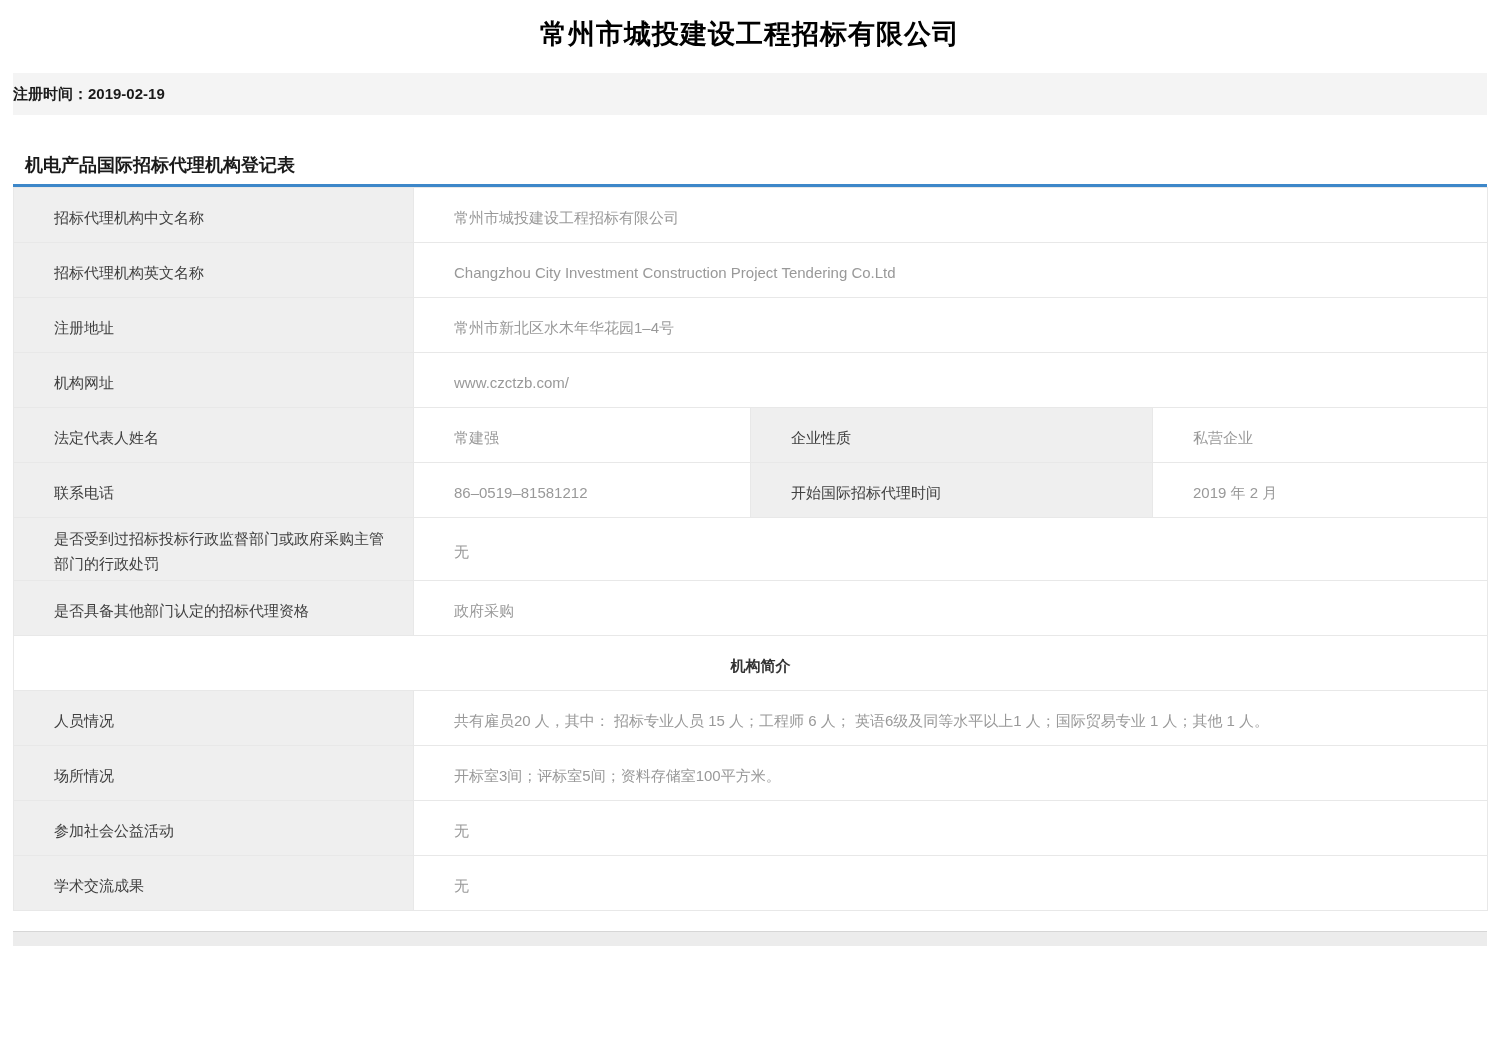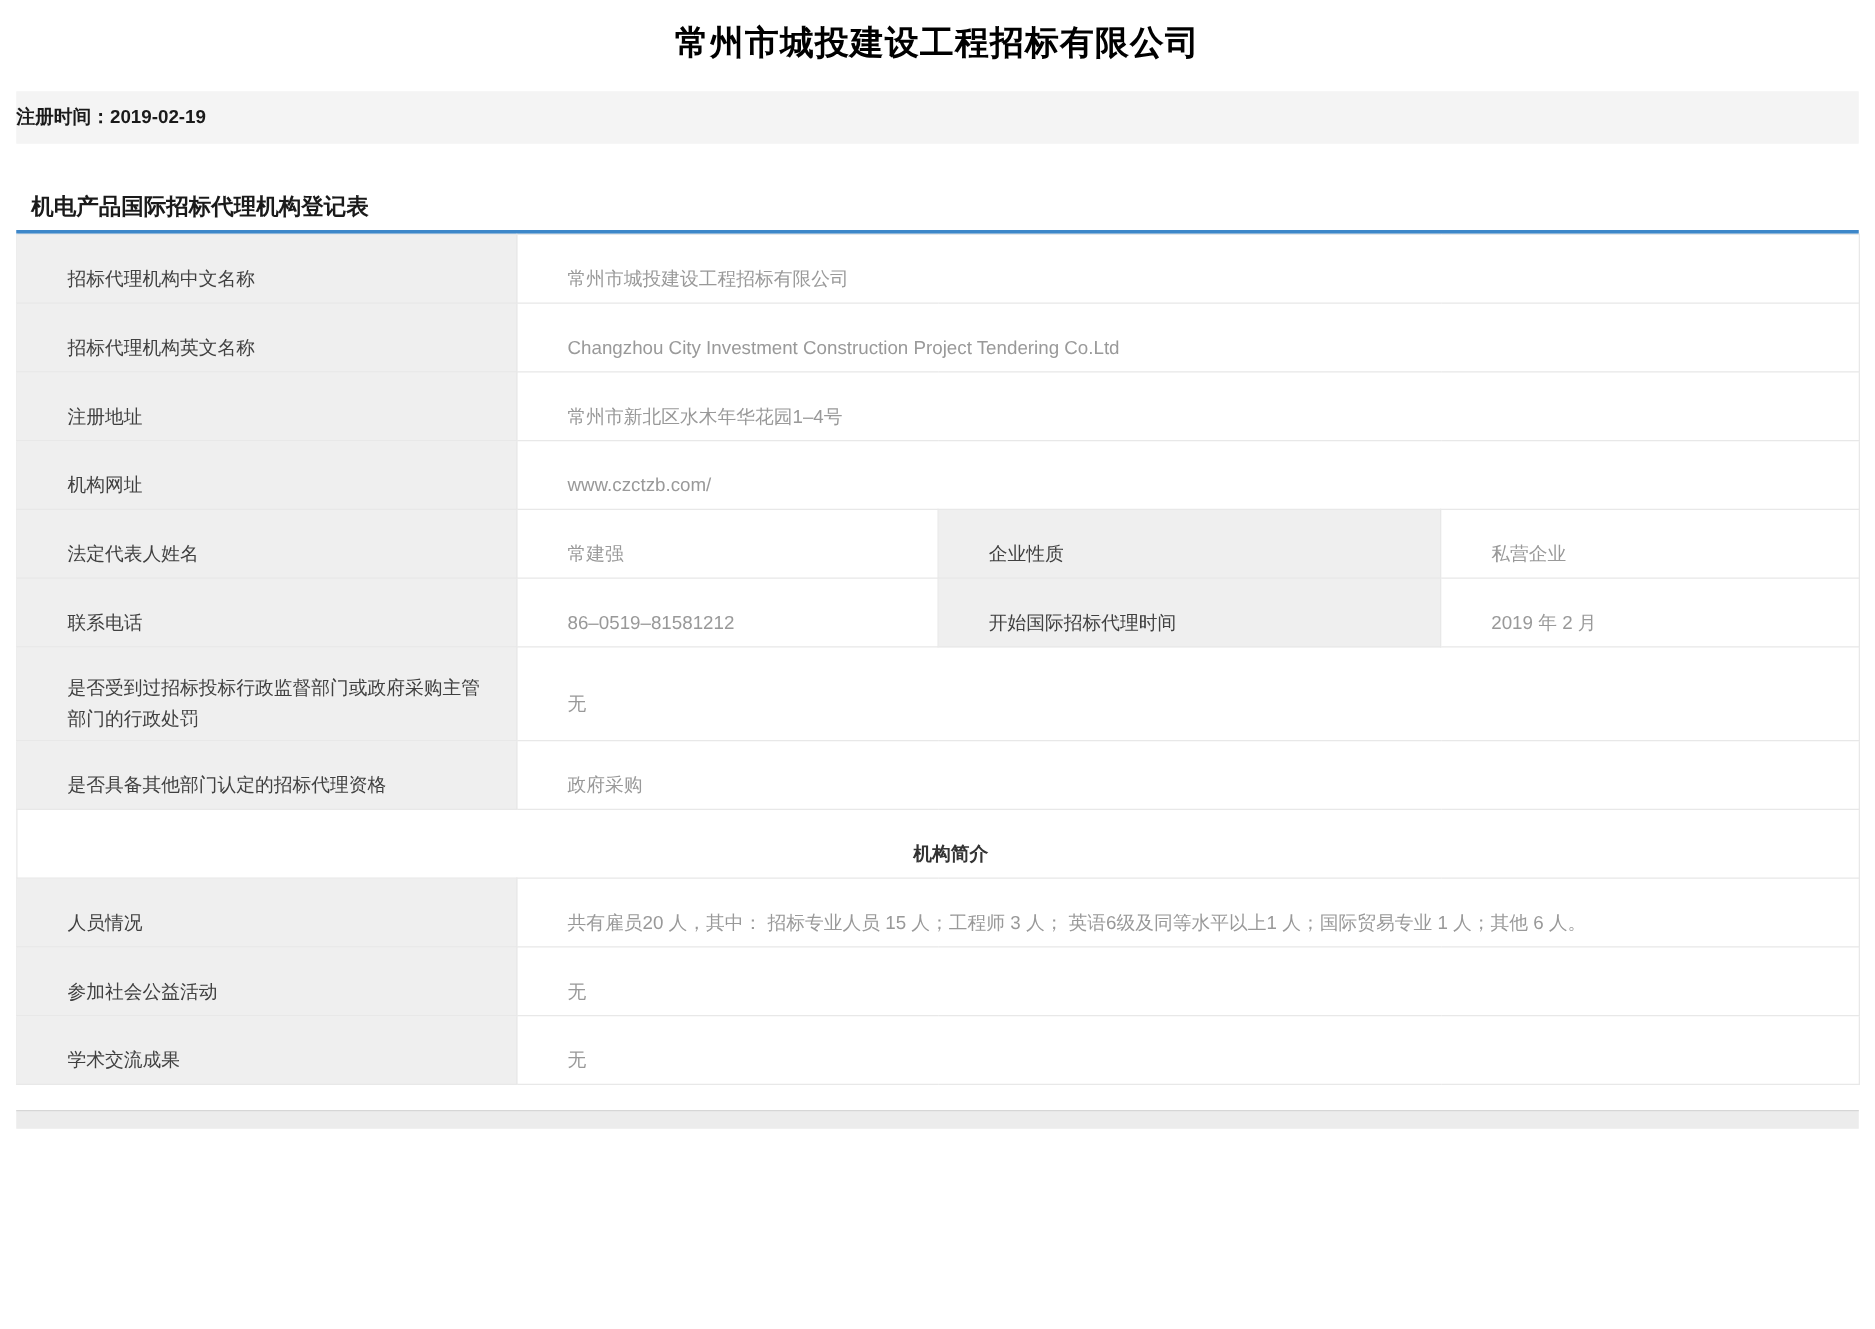--- a/index.html
+++ b/index.html
@@ -48,21 +48,21 @@
   table.reg-table {
     width: 100%;
     border-collapse: collapse;
     table-layout: fixed;
   }
   table.reg-table td {
     border: 1px solid #e8e8e8;
     height: 55px;
     box-sizing: border-box;
     vertical-align: middle;
-    padding: 20px 20px 4px 40px;
+    padding: 8px 20px 4px 40px;
     font-size: 15px;
     line-height: 25px;
     word-break: break-word;
   }
   td.label-cell {
     background: #efefef;
     color: #404040;
   }
   td.value-cell {
     background: #ffffff;
@@ -136,21 +136,25 @@
         </tr>
         <tr>
           <td class="label-cell">是否具备其他部门认定的招标代理资格</td>
           <td class="value-cell" colspan="3">政府采购</td>
         </tr>
         <tr>
           <td class="section-cell" colspan="4">机构简介</td>
         </tr>
         <tr>
           <td class="label-cell">人员情况</td>
-          <td class="value-cell" colspan="3">共有雇员20 人，其中： 招标专业人员 15 人；工程师 3 人； 英语6级及同等水平以上1 人；国际贸易专业 1 人；其他 6 人。</td>
+          <td class="value-cell" colspan="3">共有雇员20 人，其中： 招标专业人员 15 人；工程师 6 人； 英语6级及同等水平以上1 人；国际贸易专业 1 人；其他 1 人。</td>
+        </tr>
+        <tr>
+          <td class="label-cell">场所情况</td>
+          <td class="value-cell" colspan="3">开标室3间；评标室5间；资料存储室100平方米。</td>
         </tr>
         <tr>
           <td class="label-cell">参加社会公益活动</td>
           <td class="value-cell" colspan="3">无</td>
         </tr>
         <tr>
           <td class="label-cell">学术交流成果</td>
           <td class="value-cell" colspan="3">无</td>
         </tr>
       </tbody>

